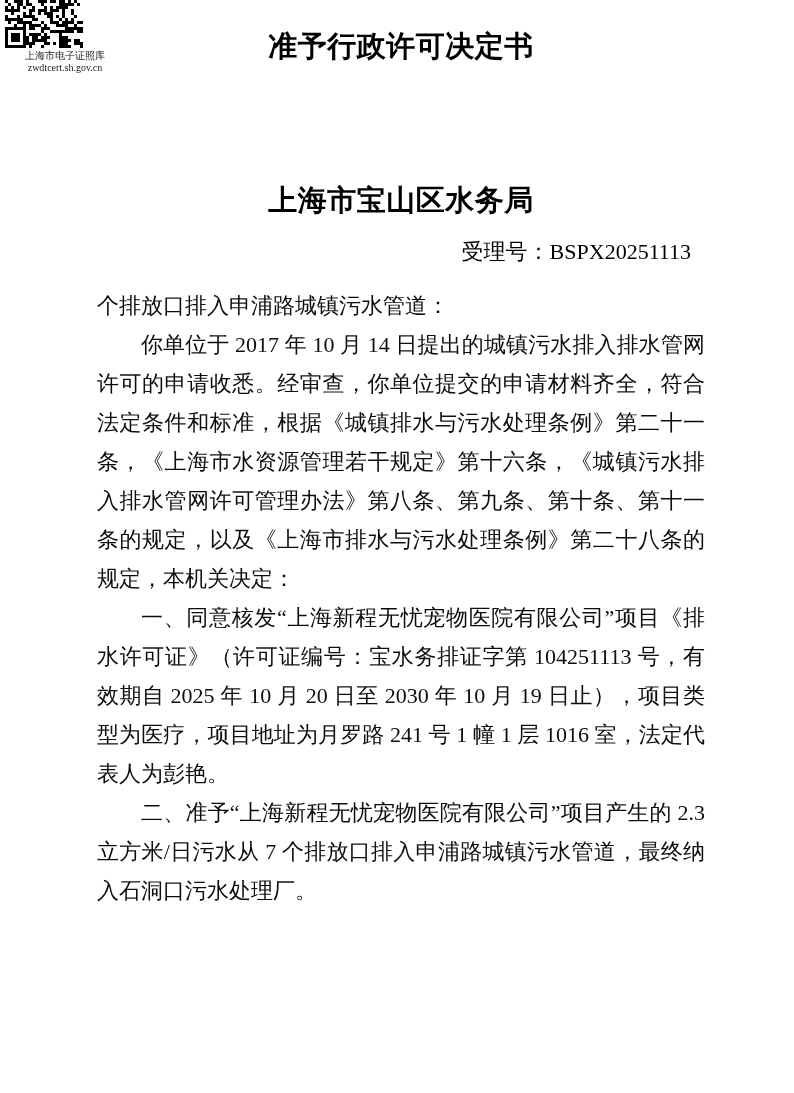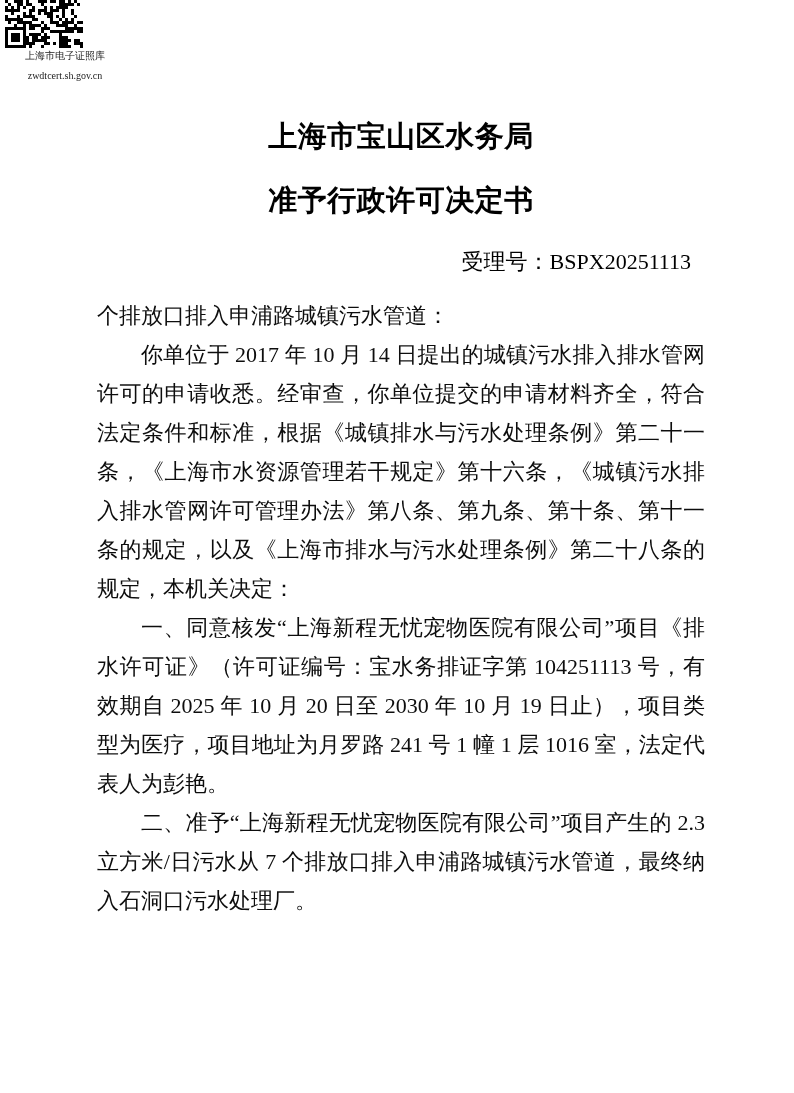--- a/index.html
+++ b/index.html
@@ -14,31 +14,31 @@
     color: #111111;
   }
   
   .qr-block { position: absolute; left: 5px; top: 0; width: 120px; }
   .qr-clip { width: 78px; height: 48px; overflow: hidden; position: relative; }
   .qr-clip svg { position: absolute; left: 0; top: -30px; display: block; }
   .qr-caption {
     font-family: Liberation Serif, serif;
     font-size: 10px; line-height: 12px; color: #1a1a1a; margin-top: 2px; text-align: center;
   }
-  .qr-url { margin-top: 8px; }
+  .qr-url { margin-top: 0; }
   
   .content { position: absolute; left: 97px; top: 0; width: 608px; }
   .title {
     margin: 0; text-align: center; font-weight: 700; color: #000000;
     font-size: 29px; line-height: 36px; letter-spacing: 0.5px;
   }
   .agency { margin-top: 118px; }
   .doc { margin-top: 28px; }
   .receipt {
-    margin-top: 30px; text-align: right;
+    margin-top: 20px; text-align: right;
     font-size: 22px; line-height: 28px; padding-right: 14px; color: #000000;
   }
   .body {
     margin-top: 20px; font-size: 22px; line-height: 39px;
     text-align: justify; color: #0d0d0d;
   }
   .body p { margin: 0; }
   .para { text-indent: 2em; }
 </style>
 </head>
@@ -397,22 +397,22 @@
             <rect x="3" y="3" width="15" height="15" fill="#ffffff"></rect>
             <rect x="6" y="6" width="9" height="9"></rect>
           </g>
         </svg>
     </div>
     <div class="qr-caption">上海市电子证照库</div>
     <div class="qr-caption qr-url">zwdtcert.sh.gov.cn</div>
   </div>
 
   <div class="content">
+    <h1 class="title doc">准予行政许可决定书</h1>
     <h1 class="title agency">上海市宝山区水务局</h1>
-    <h1 class="title doc">准予行政许可决定书</h1>
 
     <div class="receipt"><span>受理号：</span><span>BSPX20251113</span></div>
 
     <div class="body">
       <p class="addressee">个排放口排入申浦路城镇污水管道：</p>
       <p class="para">你单位于 2017 年 10 月 14 日提出的城镇污水排入排水管网许可的申请收悉。经审查，你单位提交的申请材料齐全，符合法定条件和标准，根据《城镇排水与污水处理条例》第二十一条，《上海市水资源管理若干规定》第十六条，《城镇污水排入排水管网许可管理办法》第八条、第九条、第十条、第十一条的规定，以及《上海市排水与污水处理条例》第二十八条的规定，本机关决定：</p>
       <p class="para">一、同意核发“上海新程无忧宠物医院有限公司”项目《排水许可证》（许可证编号：宝水务排证字第 104251113 号，有效期自 2025 年 10 月 20 日至 2030 年 10 月 19 日止），项目类型为医疗，项目地址为月罗路 241 号 1 幢 1 层 1016 室，法定代表人为彭艳。</p>
       <p class="para">二、准予“上海新程无忧宠物医院有限公司”项目产生的 2.3 立方米/日污水从 7 个排放口排入申浦路城镇污水管道，最终纳入石洞口污水处理厂。</p>
     </div>
   </div>

